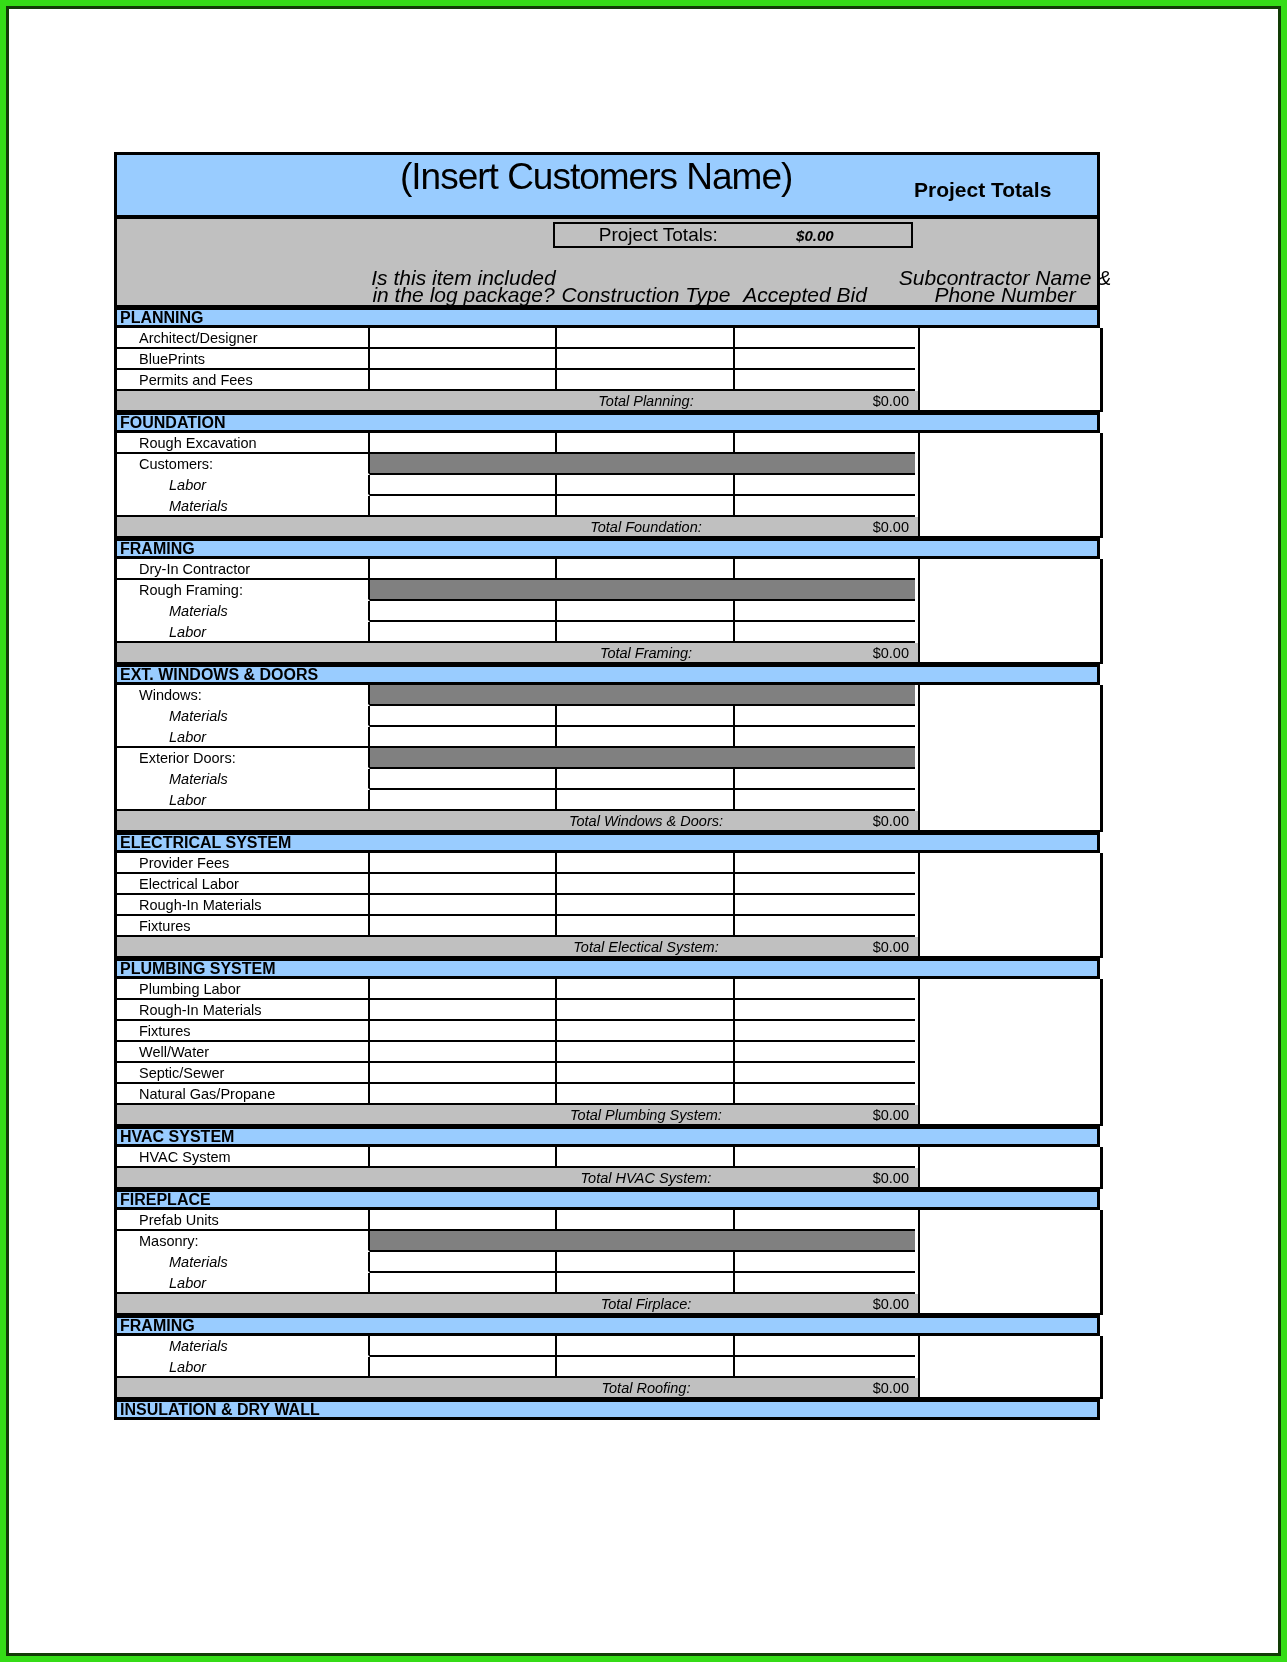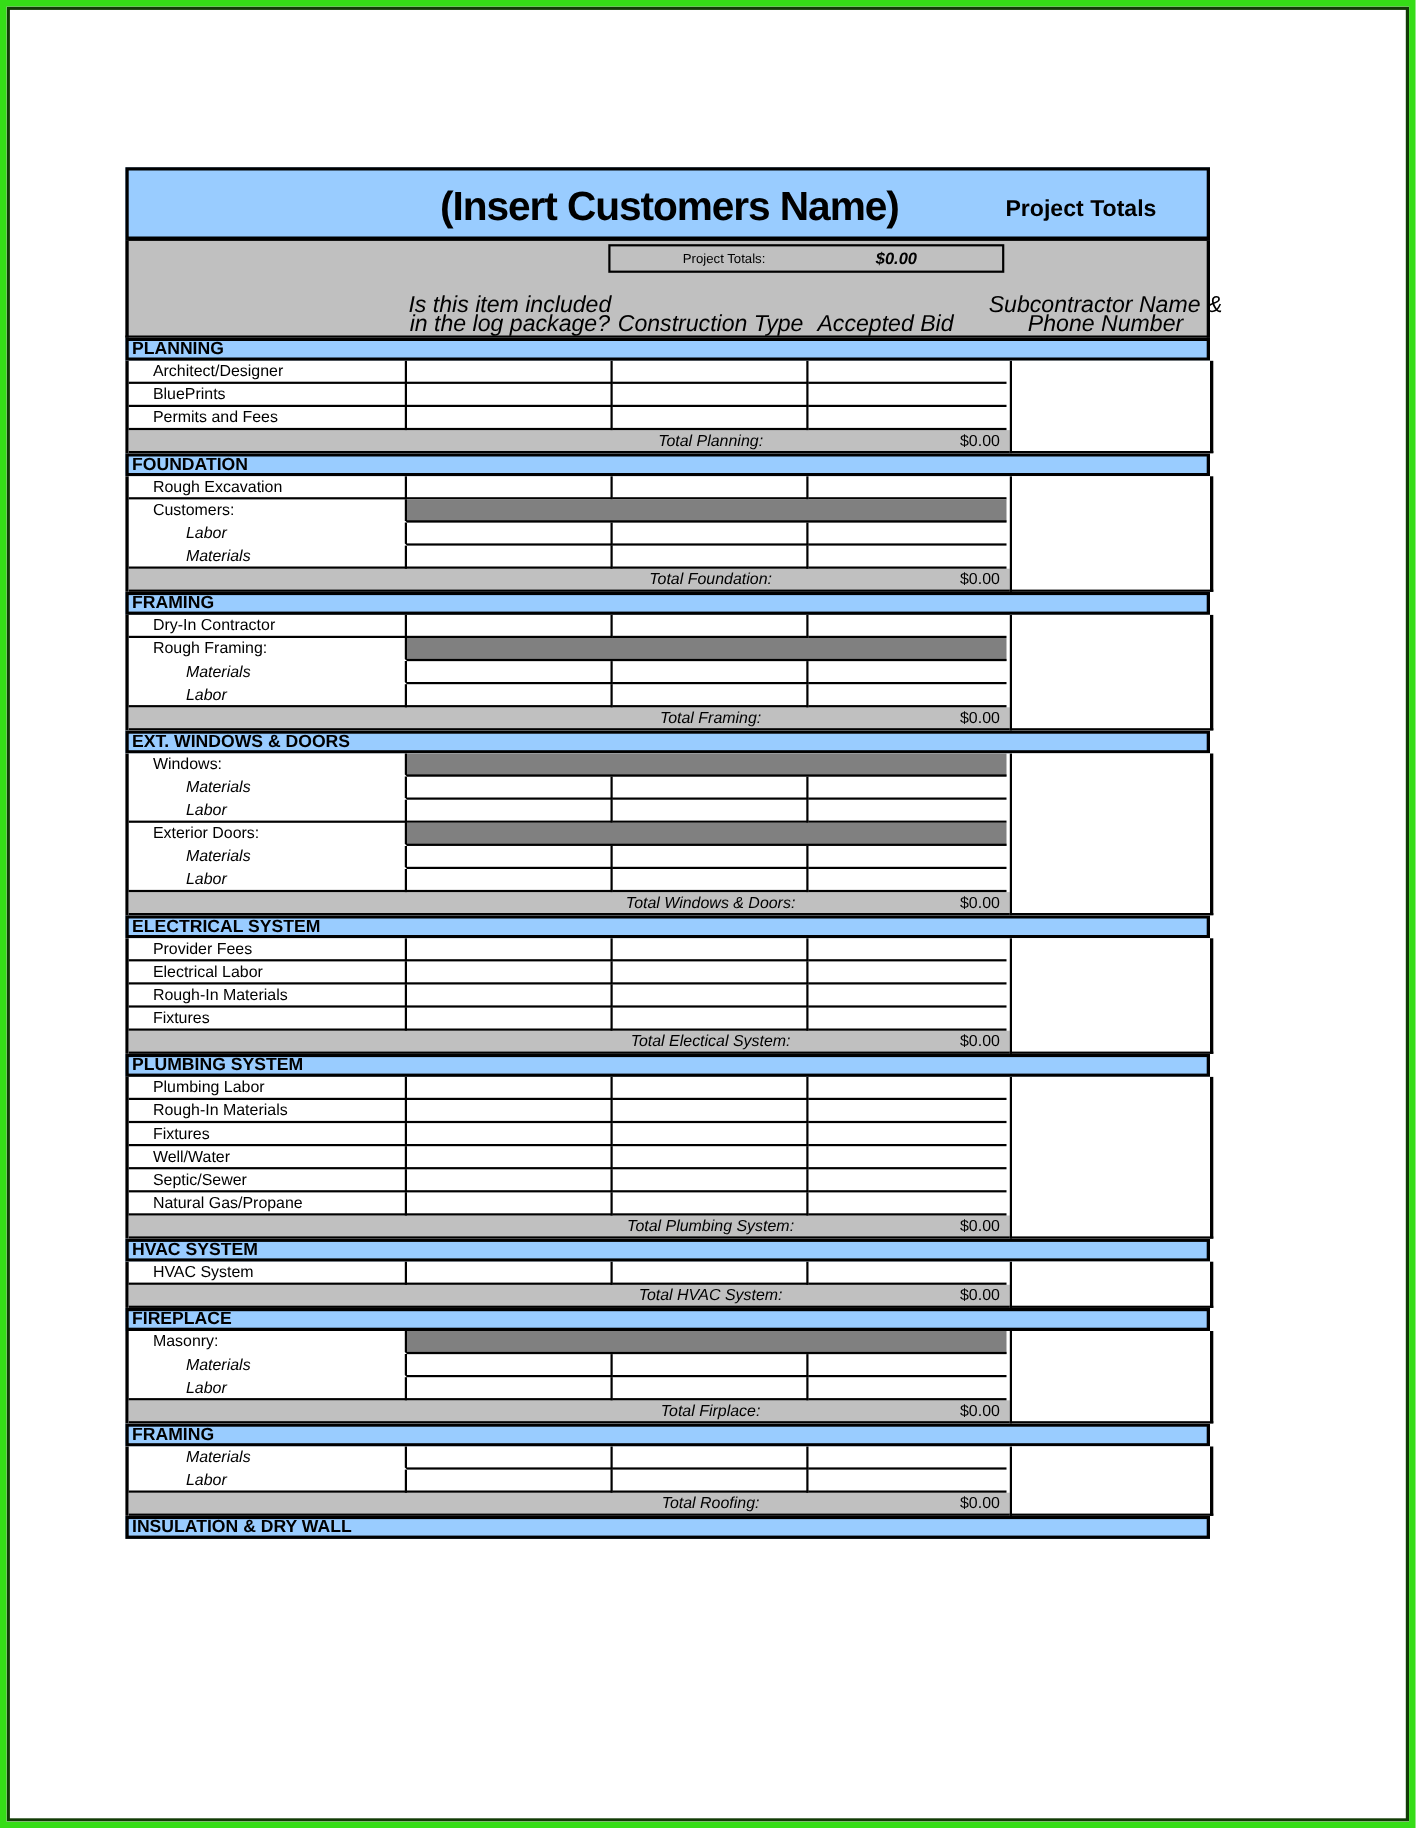--- a/index.html
+++ b/index.html
@@ -3,29 +3,29 @@
 <meta charset="utf-8">
 <style>
   html,body{margin:0;padding:0;background:#e8e8e8;}
   .page{position:relative;width:1287px;height:1662px;background:#fff;box-sizing:border-box;
         border:6px solid #35dd17;font-family:"Liberation Sans",sans-serif;color:#000;overflow:hidden;}
   .page-inner-line{position:absolute;inset:0;border:3px solid #123c06;pointer-events:none;z-index:5;}
   .sheet{position:absolute;left:108px;top:146px;width:986px;}
 
   
   .titleband{position:relative;height:67px;background:#99CCFF;border:3px solid #000;border-bottom:4px solid #000;box-sizing:border-box;}
-  .big-title{position:absolute;left:283px;top:12px;font-size:37px;font-weight:bold;letter-spacing:-1px;white-space:nowrap;}
+  .big-title{position:absolute;left:283px;top:1px;font-size:37px;font-weight:normal;letter-spacing:-1px;white-space:nowrap;}
   .sub-title{position:absolute;left:797px;top:23px;font-size:21px;font-weight:bold;white-space:nowrap;}
 
   
   .headband{position:relative;height:88px;background:#C0C0C0;border-left:3px solid #000;border-right:3px solid #000;
             border-bottom:2px solid #000;box-sizing:border-box;}
   .pt-box{position:absolute;left:436px;top:3px;width:360px;height:26px;border:2px solid #000;box-sizing:border-box;
           display:flex;align-items:center;background:#C0C0C0;}
-  .pt-label{flex:0 0 58%;text-align:center;font-size:12px;}
+  .pt-label{flex:0 0 58%;text-align:center;font-size:19px;}
   .pt-value{flex:0 0 30%;text-align:center;font-size:15px;font-weight:bold;font-style:italic;}
   .colhead{position:absolute;bottom:2px;text-align:center;font-style:italic;font-size:21px;line-height:17px;}
   .ch1{left:253px;width:187px;}
   .ch2{left:440px;width:178px;}
   .ch3{left:598px;width:180px;margin-top:20px;}
   .ch4{left:768px;width:240px;}
 
   
   .secbar{background:#99CCFF;border:3px solid #000;height:21px;box-sizing:border-box;font-weight:bold;
           font-size:16px;line-height:15px;padding-left:3px;}
@@ -304,20 +304,26 @@
               <div class="t" style="grid-column: 1 / 3;"></div>
               <div class="t t-lbl">Total HVAC System:</div>
               <div class="t t-val">$0.00</div>
             </div>
             <div class="subcol"></div>
           </div>
         </div>
         <div>
           <div class="secbar">FIREPLACE</div>
           <div class="secbody">
+            <div class="r item">
+              <div class="c c0">Prefab Units</div>
+              <div class="c c1"></div>
+              <div class="c c2"></div>
+              <div class="c c3"></div>
+            </div>
             <div class="r group">
               <div class="c c0 nb">Masonry:</div>
               <div class="dark"></div>
             </div>
             <div class="r sub">
               <div class="c c0 nb">Materials</div>
               <div class="c c1"></div>
               <div class="c c2"></div>
               <div class="c c3"></div>
             </div>

